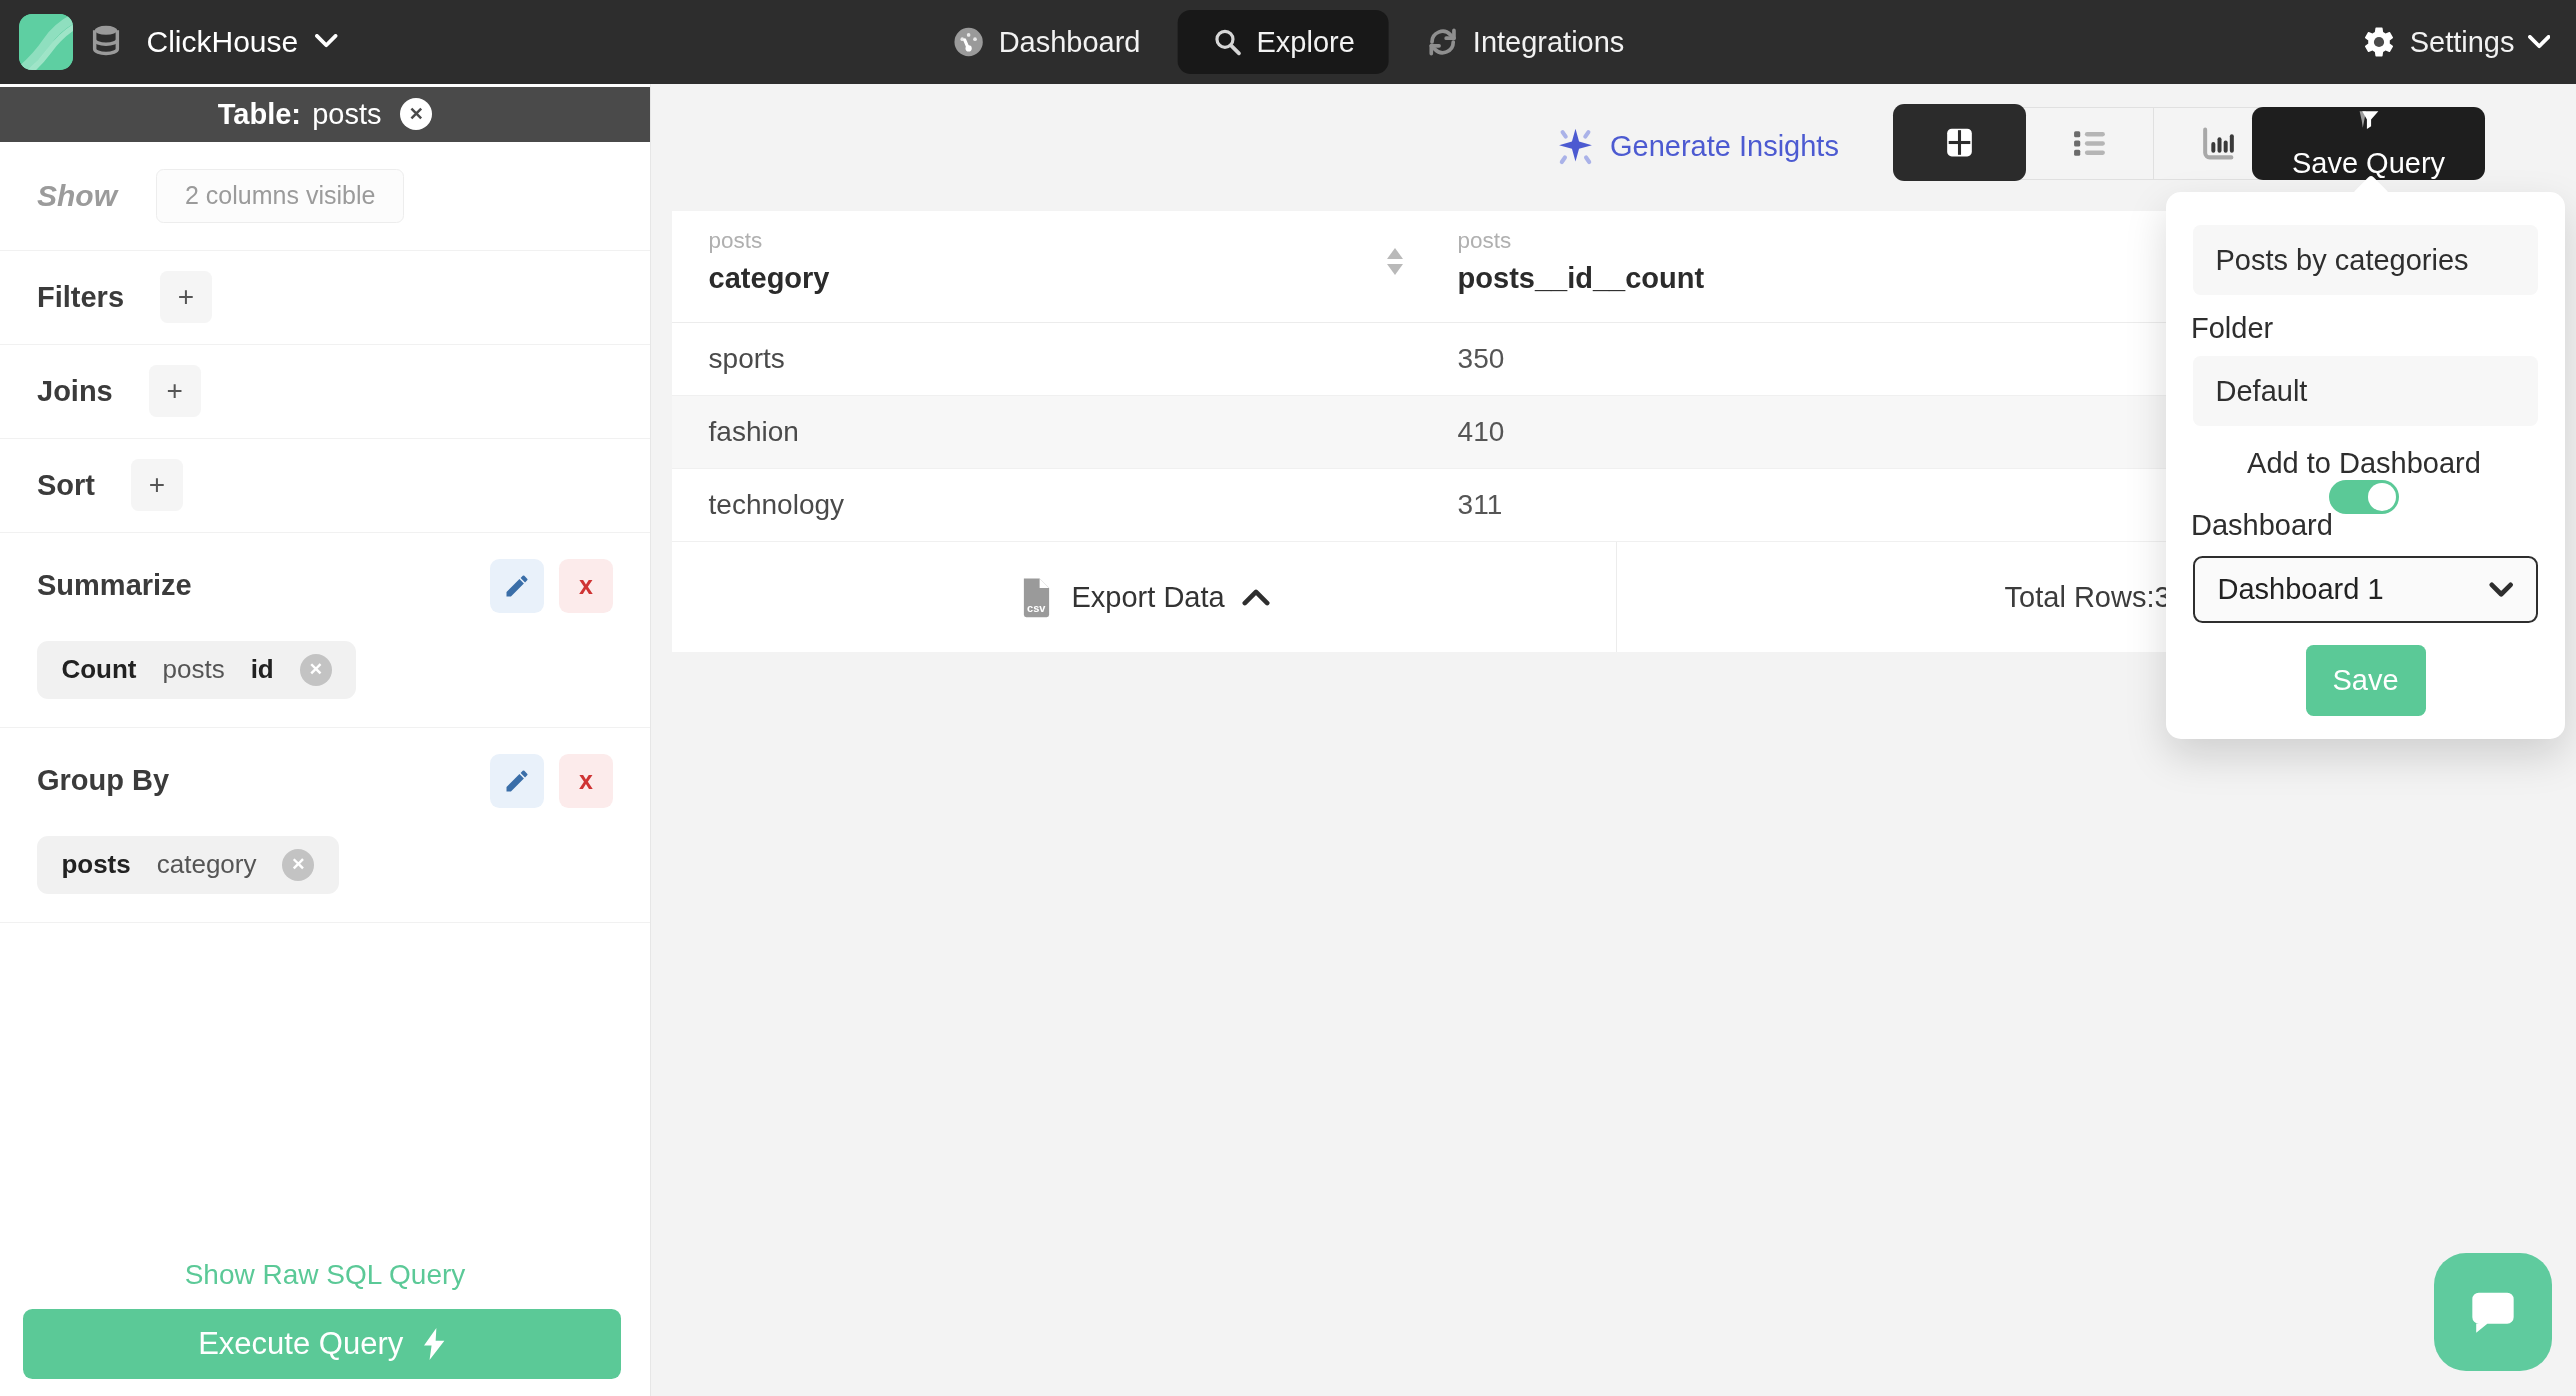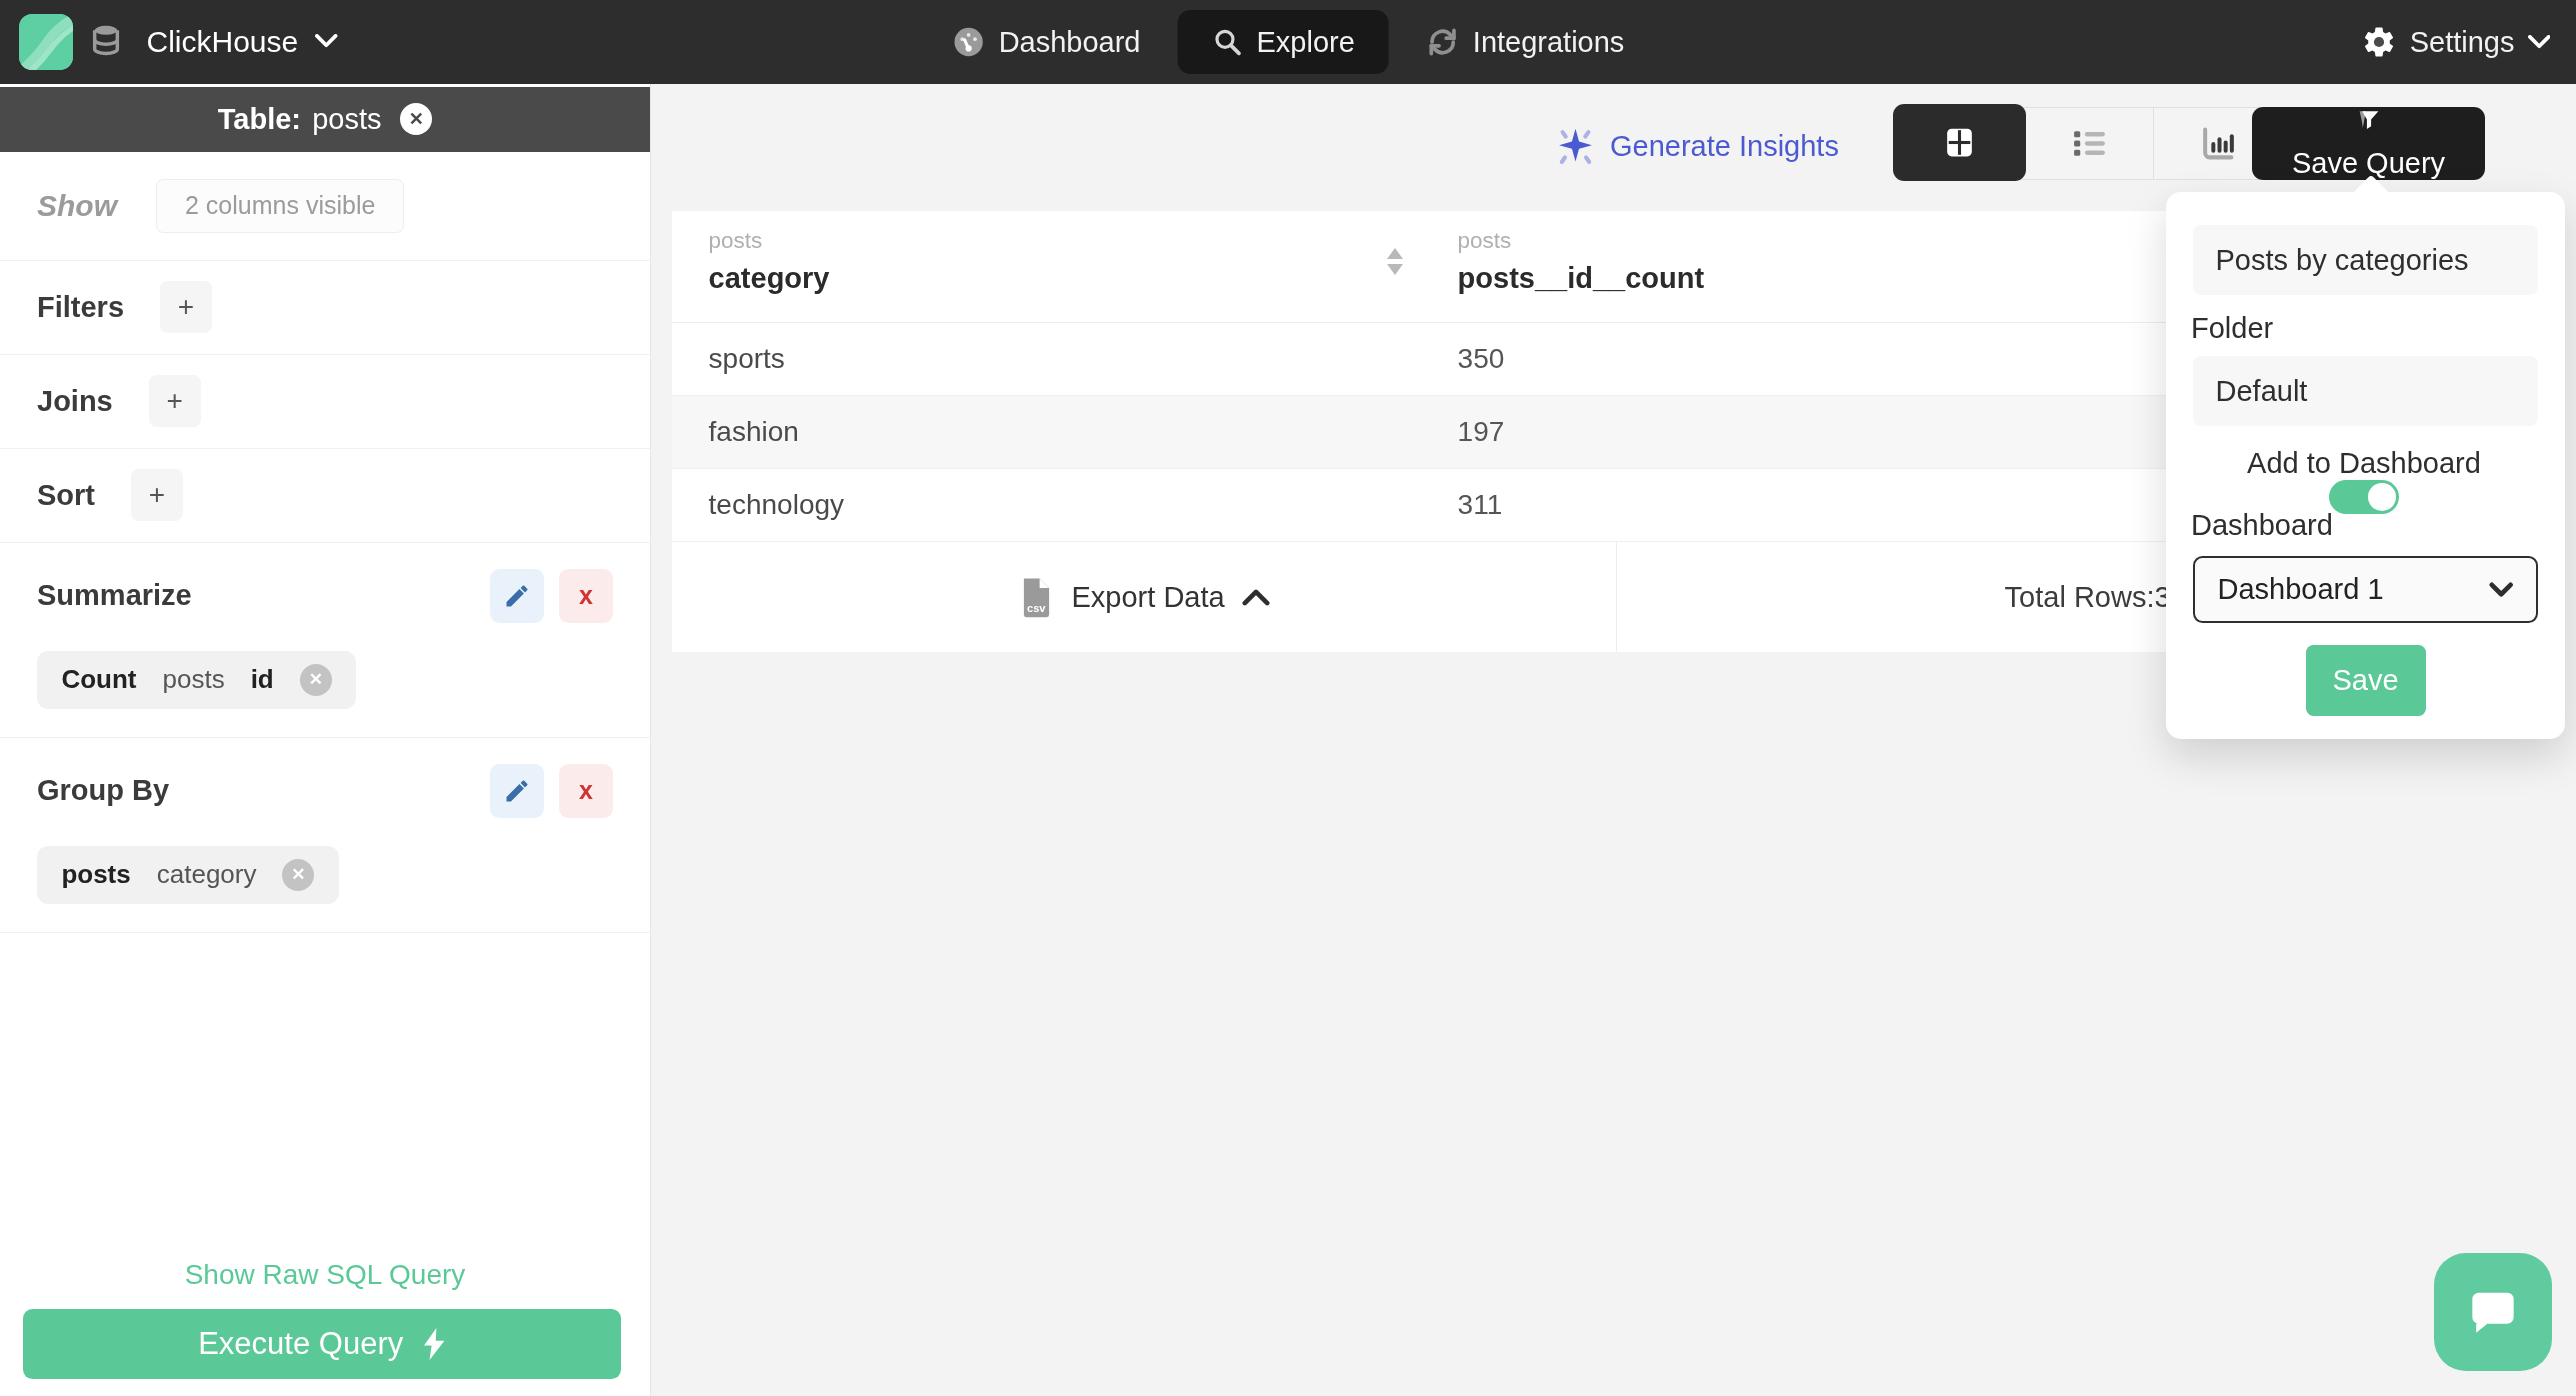--- a/index.html
+++ b/index.html
@@ -17,21 +17,21 @@
   .logo{width:54px;height:56px;border-radius:13px;background:#5ecfa2;overflow:hidden;flex:none;}
   .brand-text{color:#fff;font-size:30px;margin-left:7.5px;}
   .nav-tabs{position:absolute;left:50%;top:0;transform:translateX(-50%);height:84px;display:flex;align-items:center;gap:37px;}
   .nav-item{display:flex;align-items:center;gap:13px;color:#f2f2f2;font-size:29px;cursor:pointer;white-space:nowrap;}
   .nav-item.pill{background:var(--active-pill-bg);border-radius:13px;height:64px;padding:0 34px;}
   .settings{position:absolute;right:26px;top:0;height:84px;display:flex;align-items:center;gap:13px;color:#f2f2f2;font-size:29px;cursor:pointer;}
   .chev{display:inline-block;}
 
   
   .sidebar{position:absolute;left:0;top:84px;width:651px;height:1312px;background:#fff;border-right:1.9px solid #e6e6e6;}
-  .table-bar{margin-top:2.8px;height:65px;background:var(--sidebar-header-bg);display:flex;align-items:center;justify-content:center;gap:11.2px;color:#fff;font-size:29px;text-align:center;}
+  .table-bar{margin-top:2.8px;height:55px;background:var(--sidebar-header-bg);display:flex;align-items:center;justify-content:center;gap:11.2px;color:#fff;font-size:29px;text-align:center;}
   .table-bar b{font-weight:bold;}
   .close-badge{width:32px;height:32px;border-radius:50%;background:#fff;color:#4a4a4a;display:flex;align-items:center;justify-content:center;font-size:18px;font-weight:bold;margin-left:7.5px;cursor:pointer;}
   .show-row{height:109px;display:flex;align-items:center;padding:0 37px;border-bottom:1.9px solid #f1f1f1;gap:39px;}
   .show-label{font-size:30px;font-weight:bold;color:#9b9b9b;font-style:italic;}
   .show-chip{height:54px;padding:0 28px;display:flex;align-items:center;background:#fcfcfc;border:1.9px solid #ededed;border-radius:7.5px;color:#9b9b9b;font-size:25px;}
   .section-row{height:94px;display:flex;align-items:center;padding:0 37px;gap:36px;border-bottom:1.9px solid #f1f1f1;}
   .section-label{font-size:29px;font-weight:bold;color:#3b3b3b;}
   .plus-btn{width:52px;height:52px;border-radius:7.5px;background:#f5f5f5;color:#555;font-size:28px;display:flex;align-items:center;justify-content:center;cursor:pointer;border:none;}
   .block{padding:26px 37px 28px;border-bottom:1.9px solid #f1f1f1;}
   .block-head{display:flex;align-items:center;justify-content:space-between;}
@@ -302,21 +302,21 @@
           <span class="tbl">posts</span>
           <span class="nm">posts__id__count</span>
         </div>
       </div>
       <div class="t-row">
         <span class="cat">sports</span>
         <span class="cnt">350</span>
       </div>
       <div class="t-row stripe">
         <span class="cat">fashion</span>
-        <span class="cnt">197</span>
+        <span class="cnt">410</span>
       </div>
       <div class="t-row">
         <span class="cat">technology</span>
         <span class="cnt">311</span>
       </div>
       <div class="t-footer">
         <div class="f-left">
           <svg width="37" height="41" viewBox="0 0 22 26" style="font-size:31px">
               <path fill="#9a9a9a" d="M3 1h10l6 6v17a1.5 1.5 0 0 1-1.5 1.5h-13A1.5 1.5 0 0 1 3 24z"></path>
               <path fill="#fff" d="M13 1l6 6h-6z"></path>

